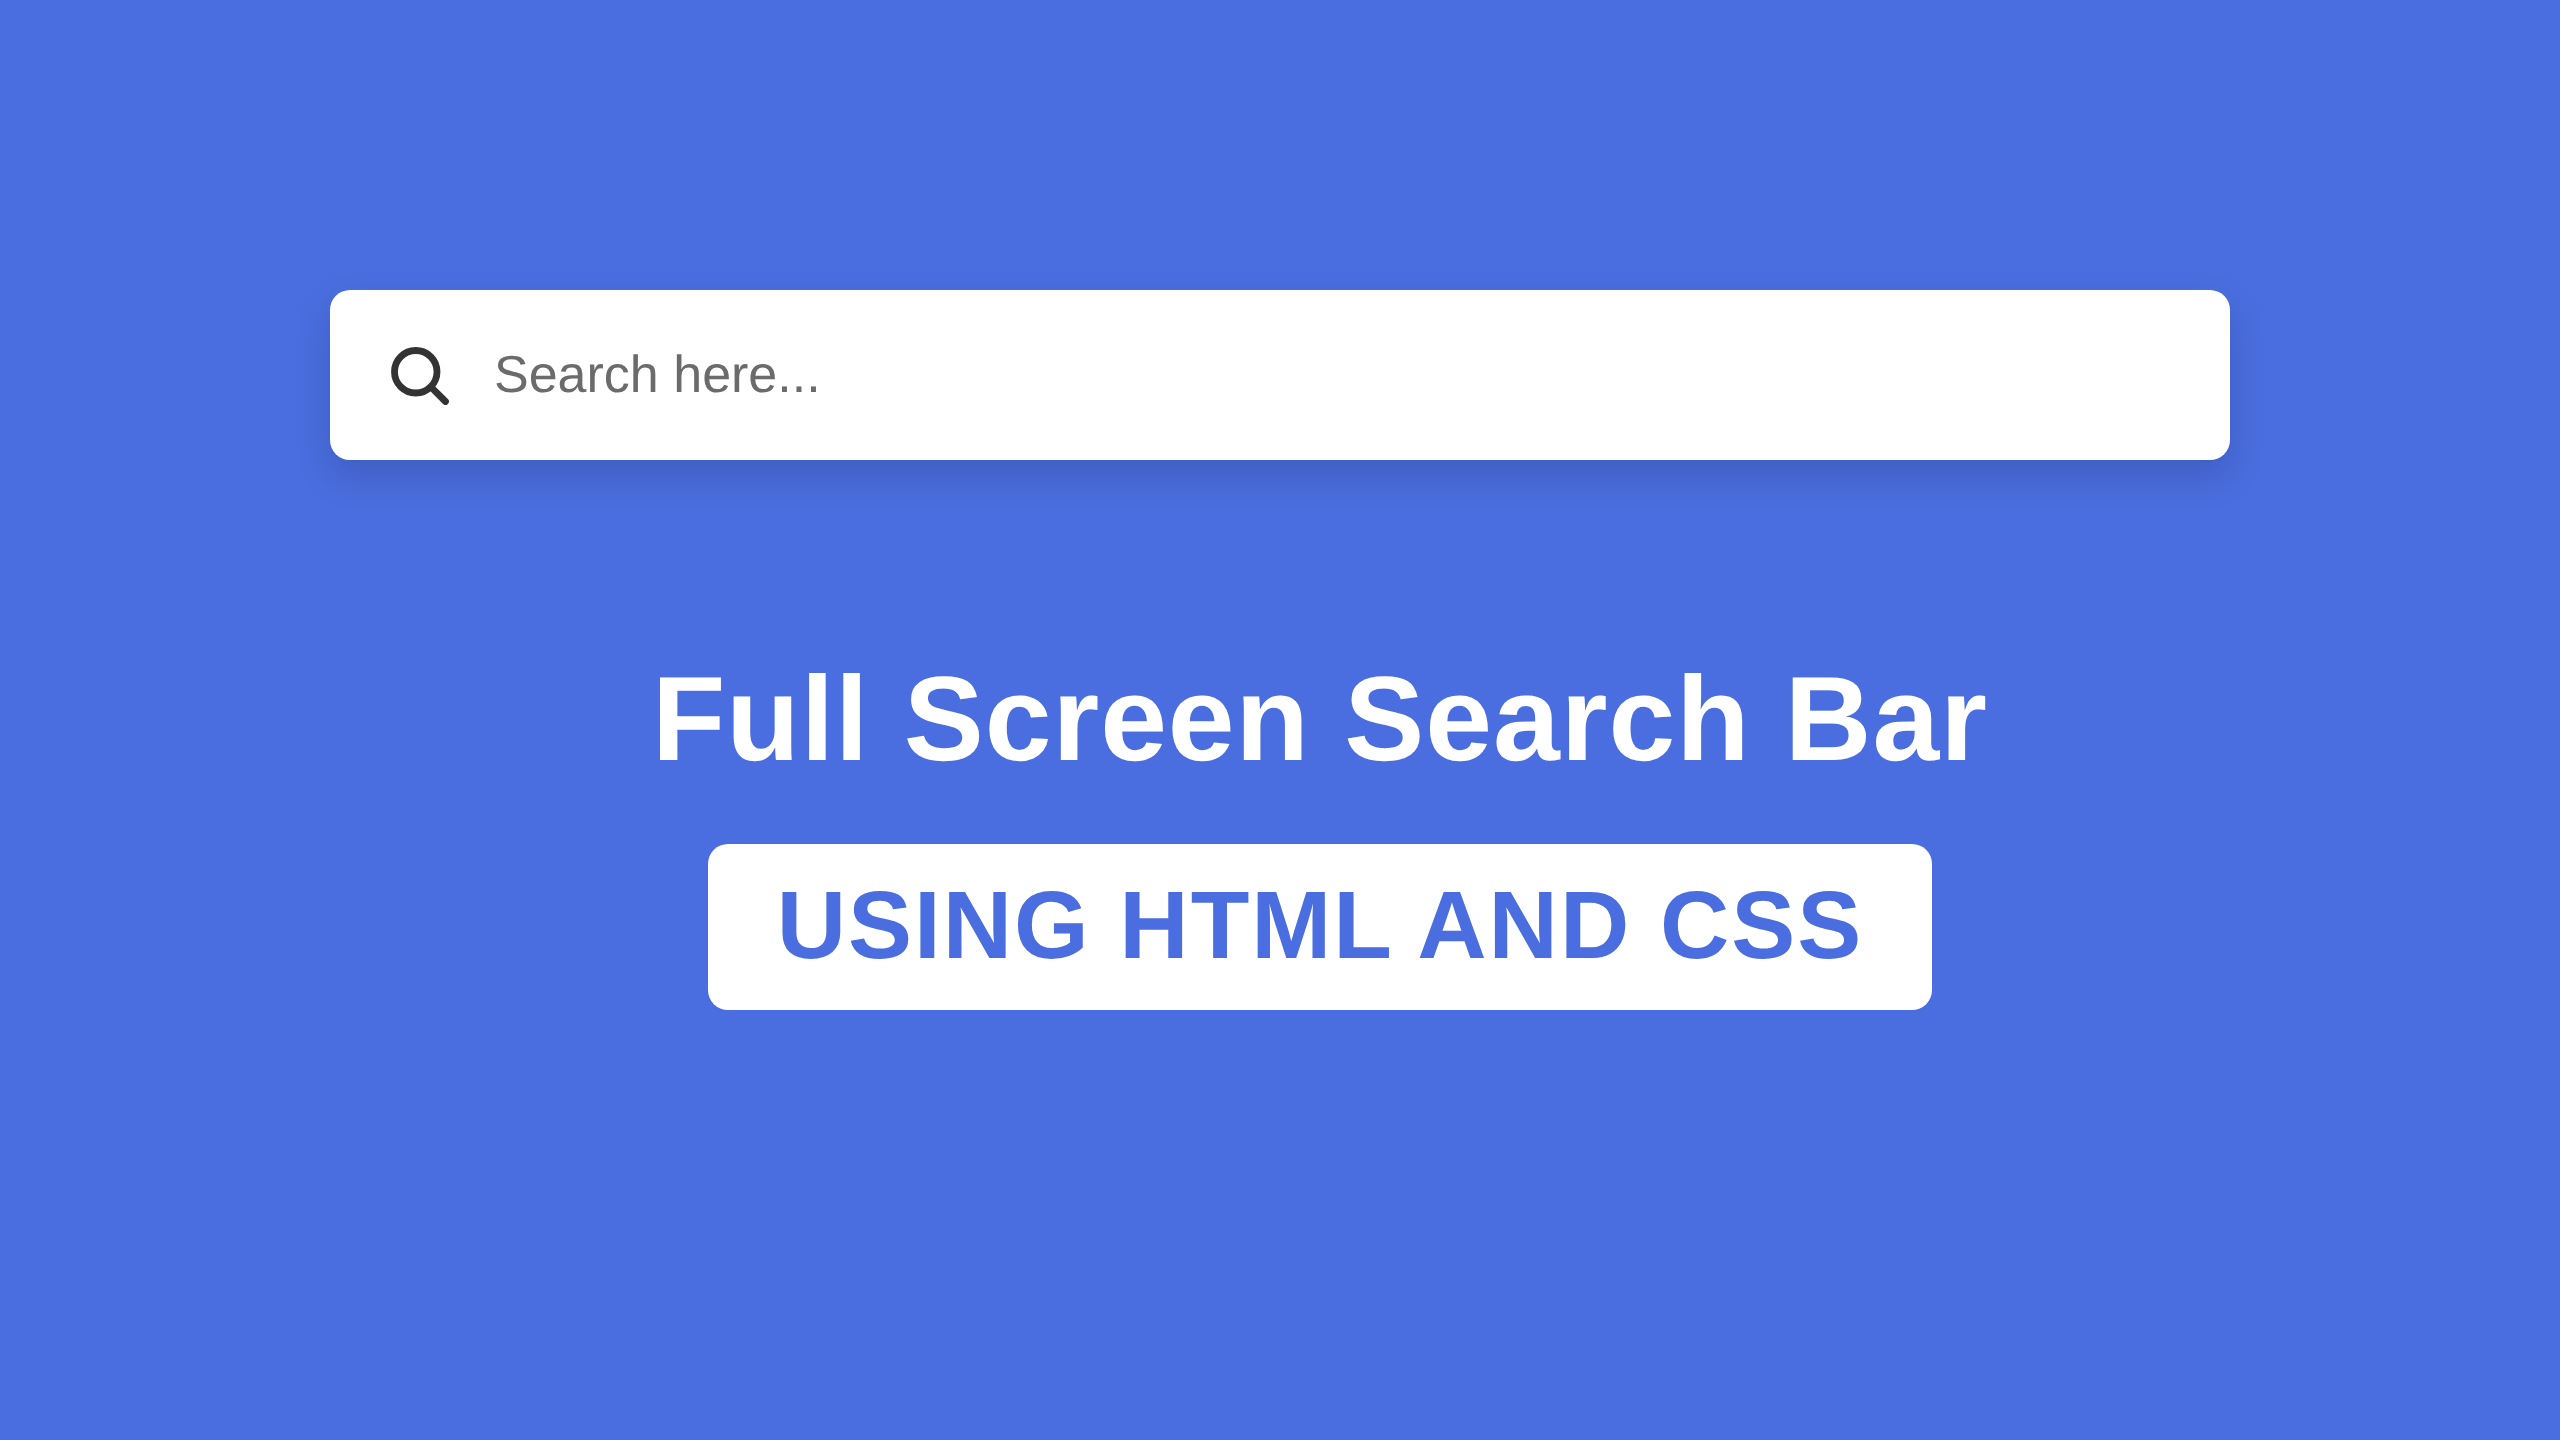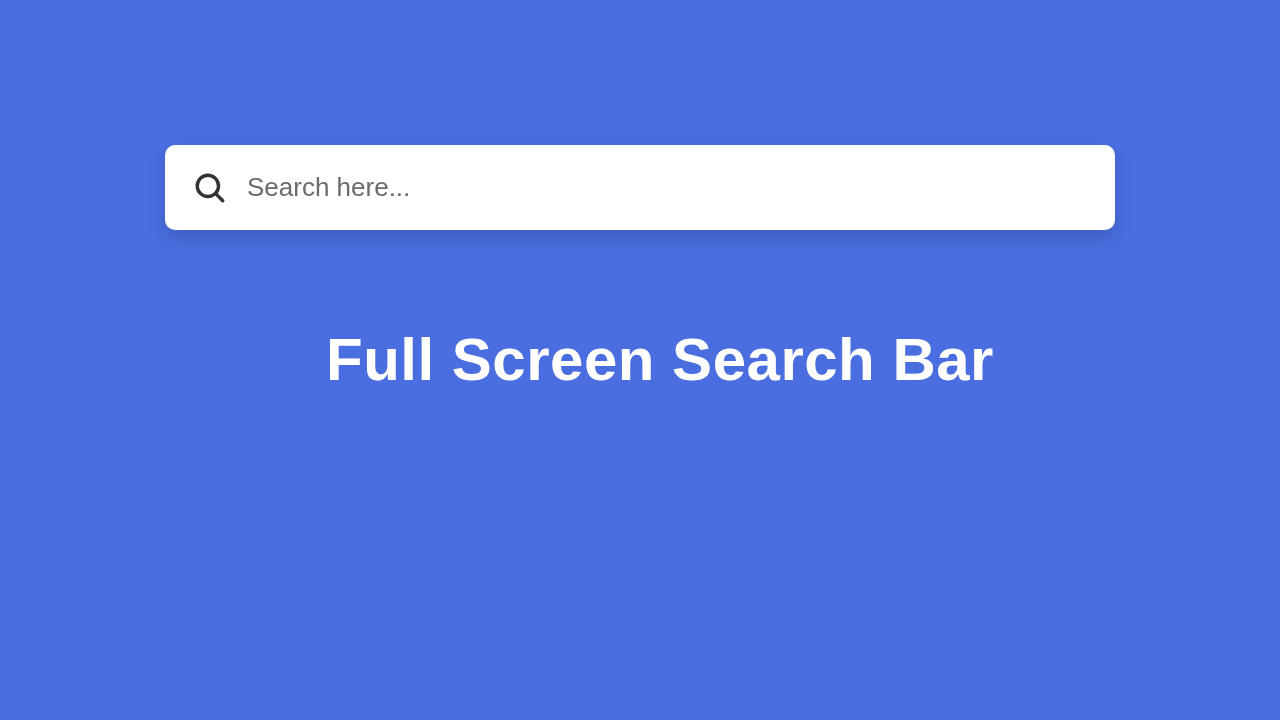--- a/index.html
+++ b/index.html
@@ -90,13 +90,16 @@
     <svg width="34" height="34" viewBox="0 0 24 24" fill="none" stroke="#333333" stroke-width="2.4" stroke-linecap="round" stroke-linejoin="round">
       <circle cx="10.5" cy="10.5" r="7.5"></circle>
       <line x1="21" y1="21" x2="16" y2="16"></line>
     </svg>
   </span>
   <input type="text" class="search-input" placeholder="Search here..." style="">
 </div>
 
 <div class="title-section">
   <h1 class="main-title">Full Screen Search Bar</h1>
+  <div class="subtitle-box">
+    <div class="subtitle-text">USING HTML AND CSS</div>
+  </div>
 </div>
 
 </body></html>

